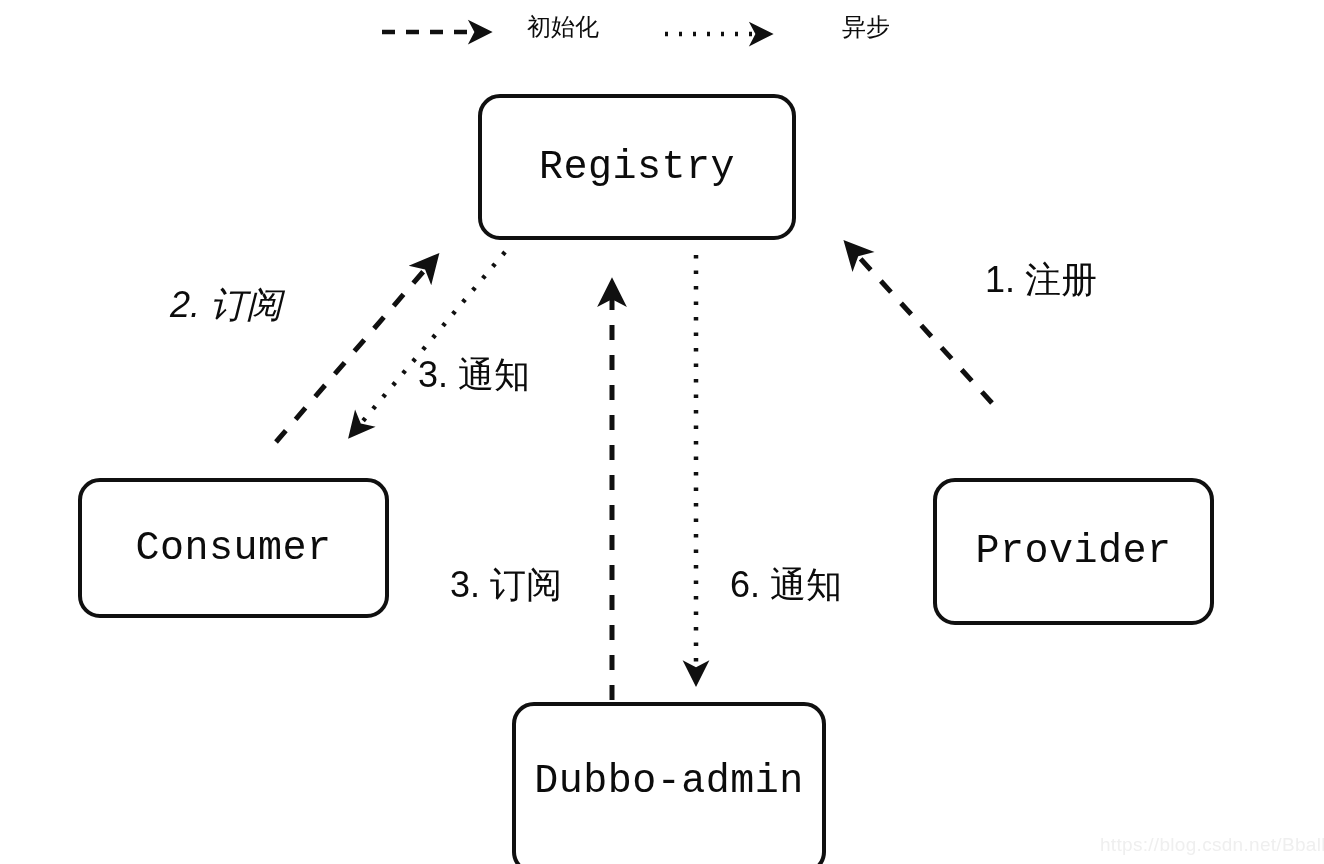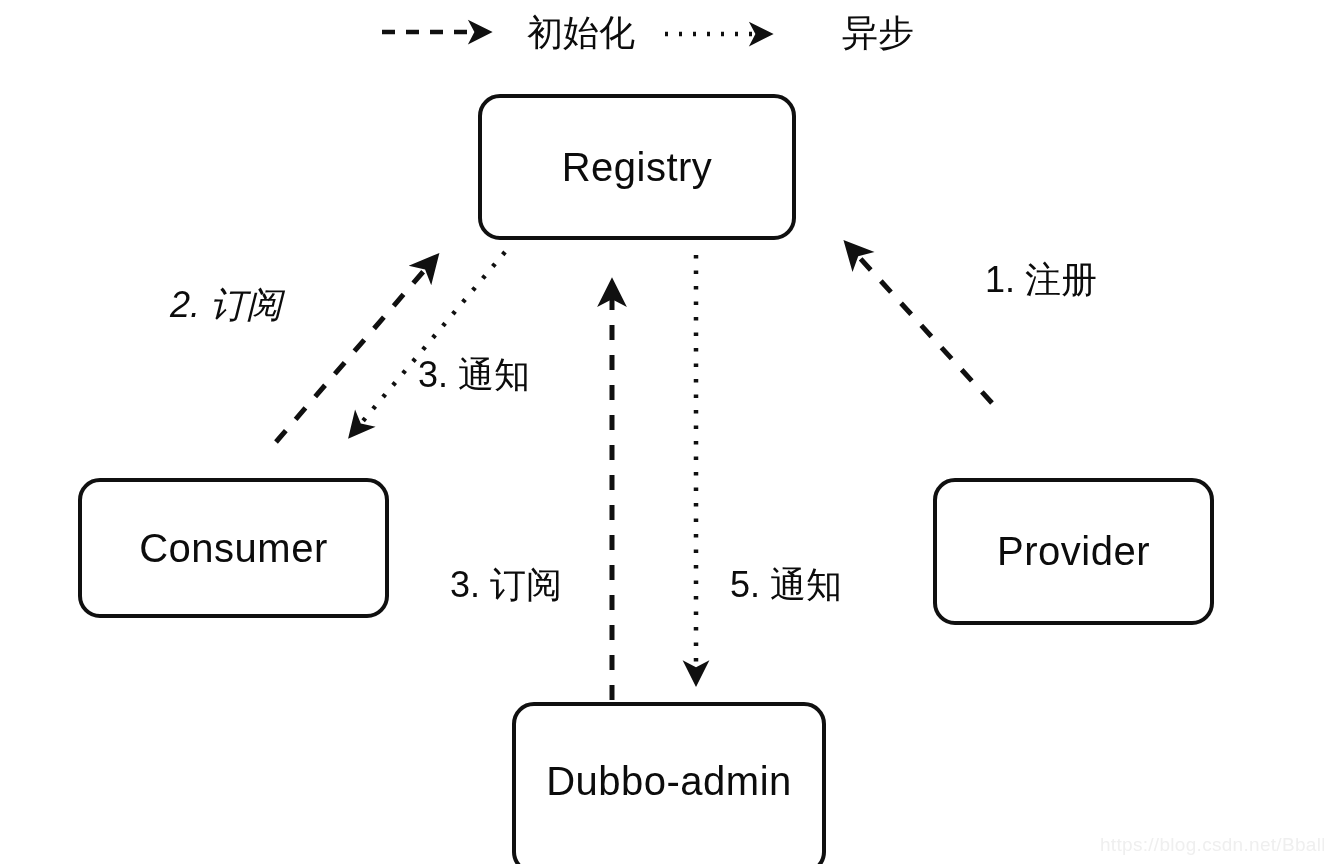--- a/index.html
+++ b/index.html
@@ -36,32 +36,33 @@
     display: flex;
     align-items: center;
     justify-content: center;
   }
   .node-label {
     font-size: 40px;
     font-weight: 400;
     letter-spacing: 0.5px;
     color: #0c0c0c;
     white-space: nowrap;
+    font-family: Liberation Mono, monospace;
   }
   .edge-label {
     position: absolute;
     font-size: 36px;
     font-weight: 500;
     color: #0c0c0c;
     white-space: nowrap;
     line-height: 1;
   }
   .legend-label {
     position: absolute;
-    font-size: 36px;
+    font-size: 24px;
     font-weight: 500;
     color: #0c0c0c;
     white-space: nowrap;
     line-height: 1;
   }
   .watermark {
     position: absolute;
     font-size: 19px;
     color: #efefef;
     letter-spacing: 0.3px;
@@ -130,17 +131,17 @@
   </div>
 
   <div class="edge-label" style="left:985px; top:262px;text-align:center;">1. 注册</div>
 
   <div class="edge-label" style="left:170px; top:287px;font-style:italic;">2. 订阅</div>
 
   <div class="edge-label" style="left:418px; top:357px;">3. 通知</div>
 
   <div class="edge-label" style="left:450px; top:567px;">3. 订阅</div>
 
-  <div class="edge-label" style="left:730px; top:567px;">5. 通知</div>
+  <div class="edge-label" style="left:730px; top:567px;">6. 通知</div>
 
   <div class="watermark" style="left:1100px; top:834px;">https://blog.csdn.net/Bballchen</div>
 
 </div>
 
 </body></html>

